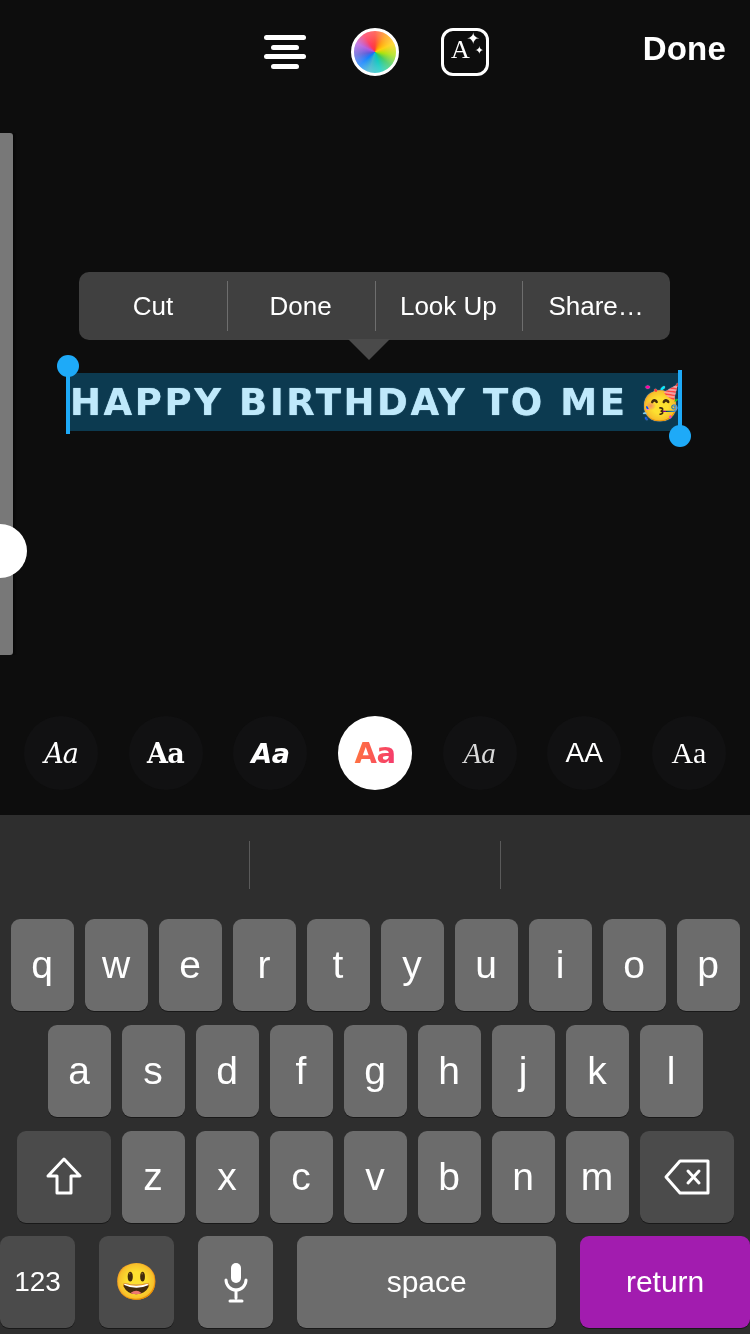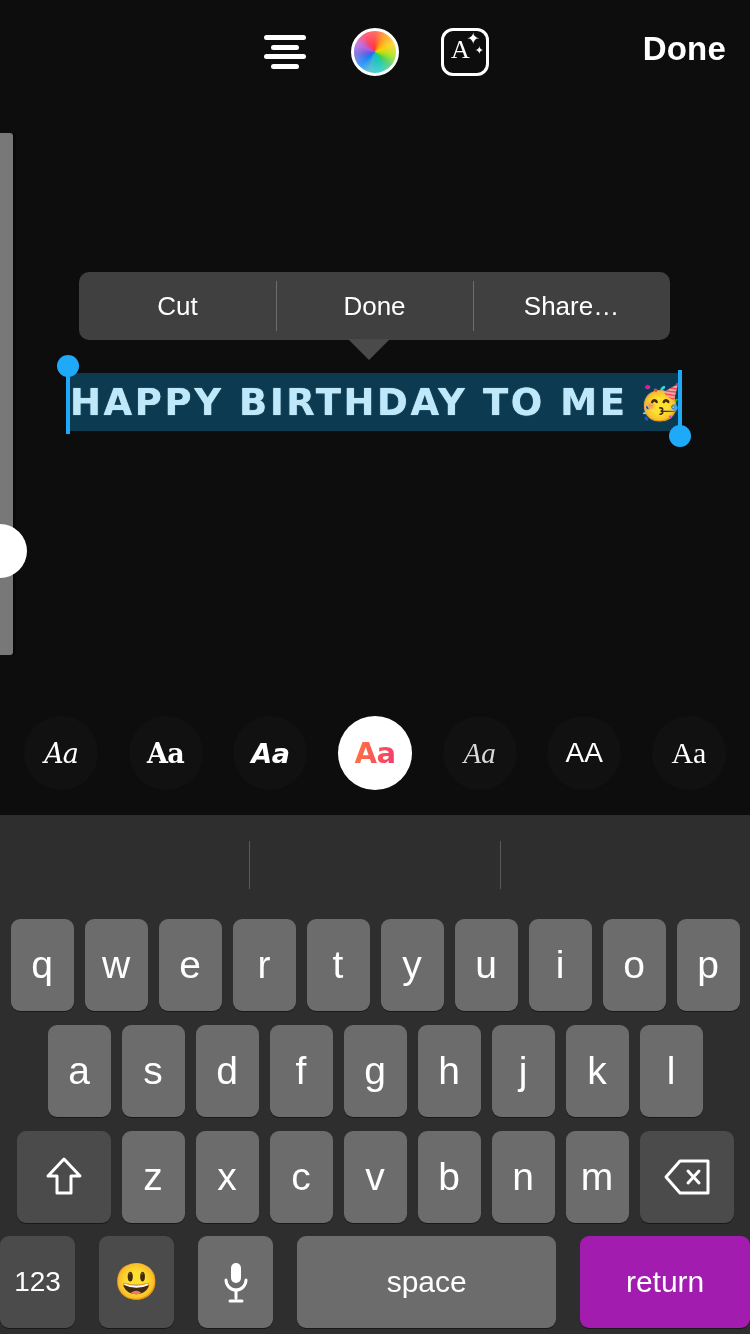--- a/index.html
+++ b/index.html
@@ -228,20 +228,21 @@
         <span class="spark s2">✦</span>
       </span>
     </div>
   </div>
 
   <div id="done-button">Done</div>
 
   <div id="edit-menu">
     <div class="menu-item">Cut</div>
     <div class="menu-item">Done</div>
+    <div class="menu-item">Look Up</div>
     <div class="menu-item">Share…</div>
   </div>
   <div id="edit-menu-arrow"></div>
 
   <div id="text-block"></div>
   <div id="text-content">
     <span>HAPPY BIRTHDAY TO ME</span>
     <span id="text-emoji">🥳</span>
   </div>
   <div class="sel-bar" id="sel-bar-left"></div>

